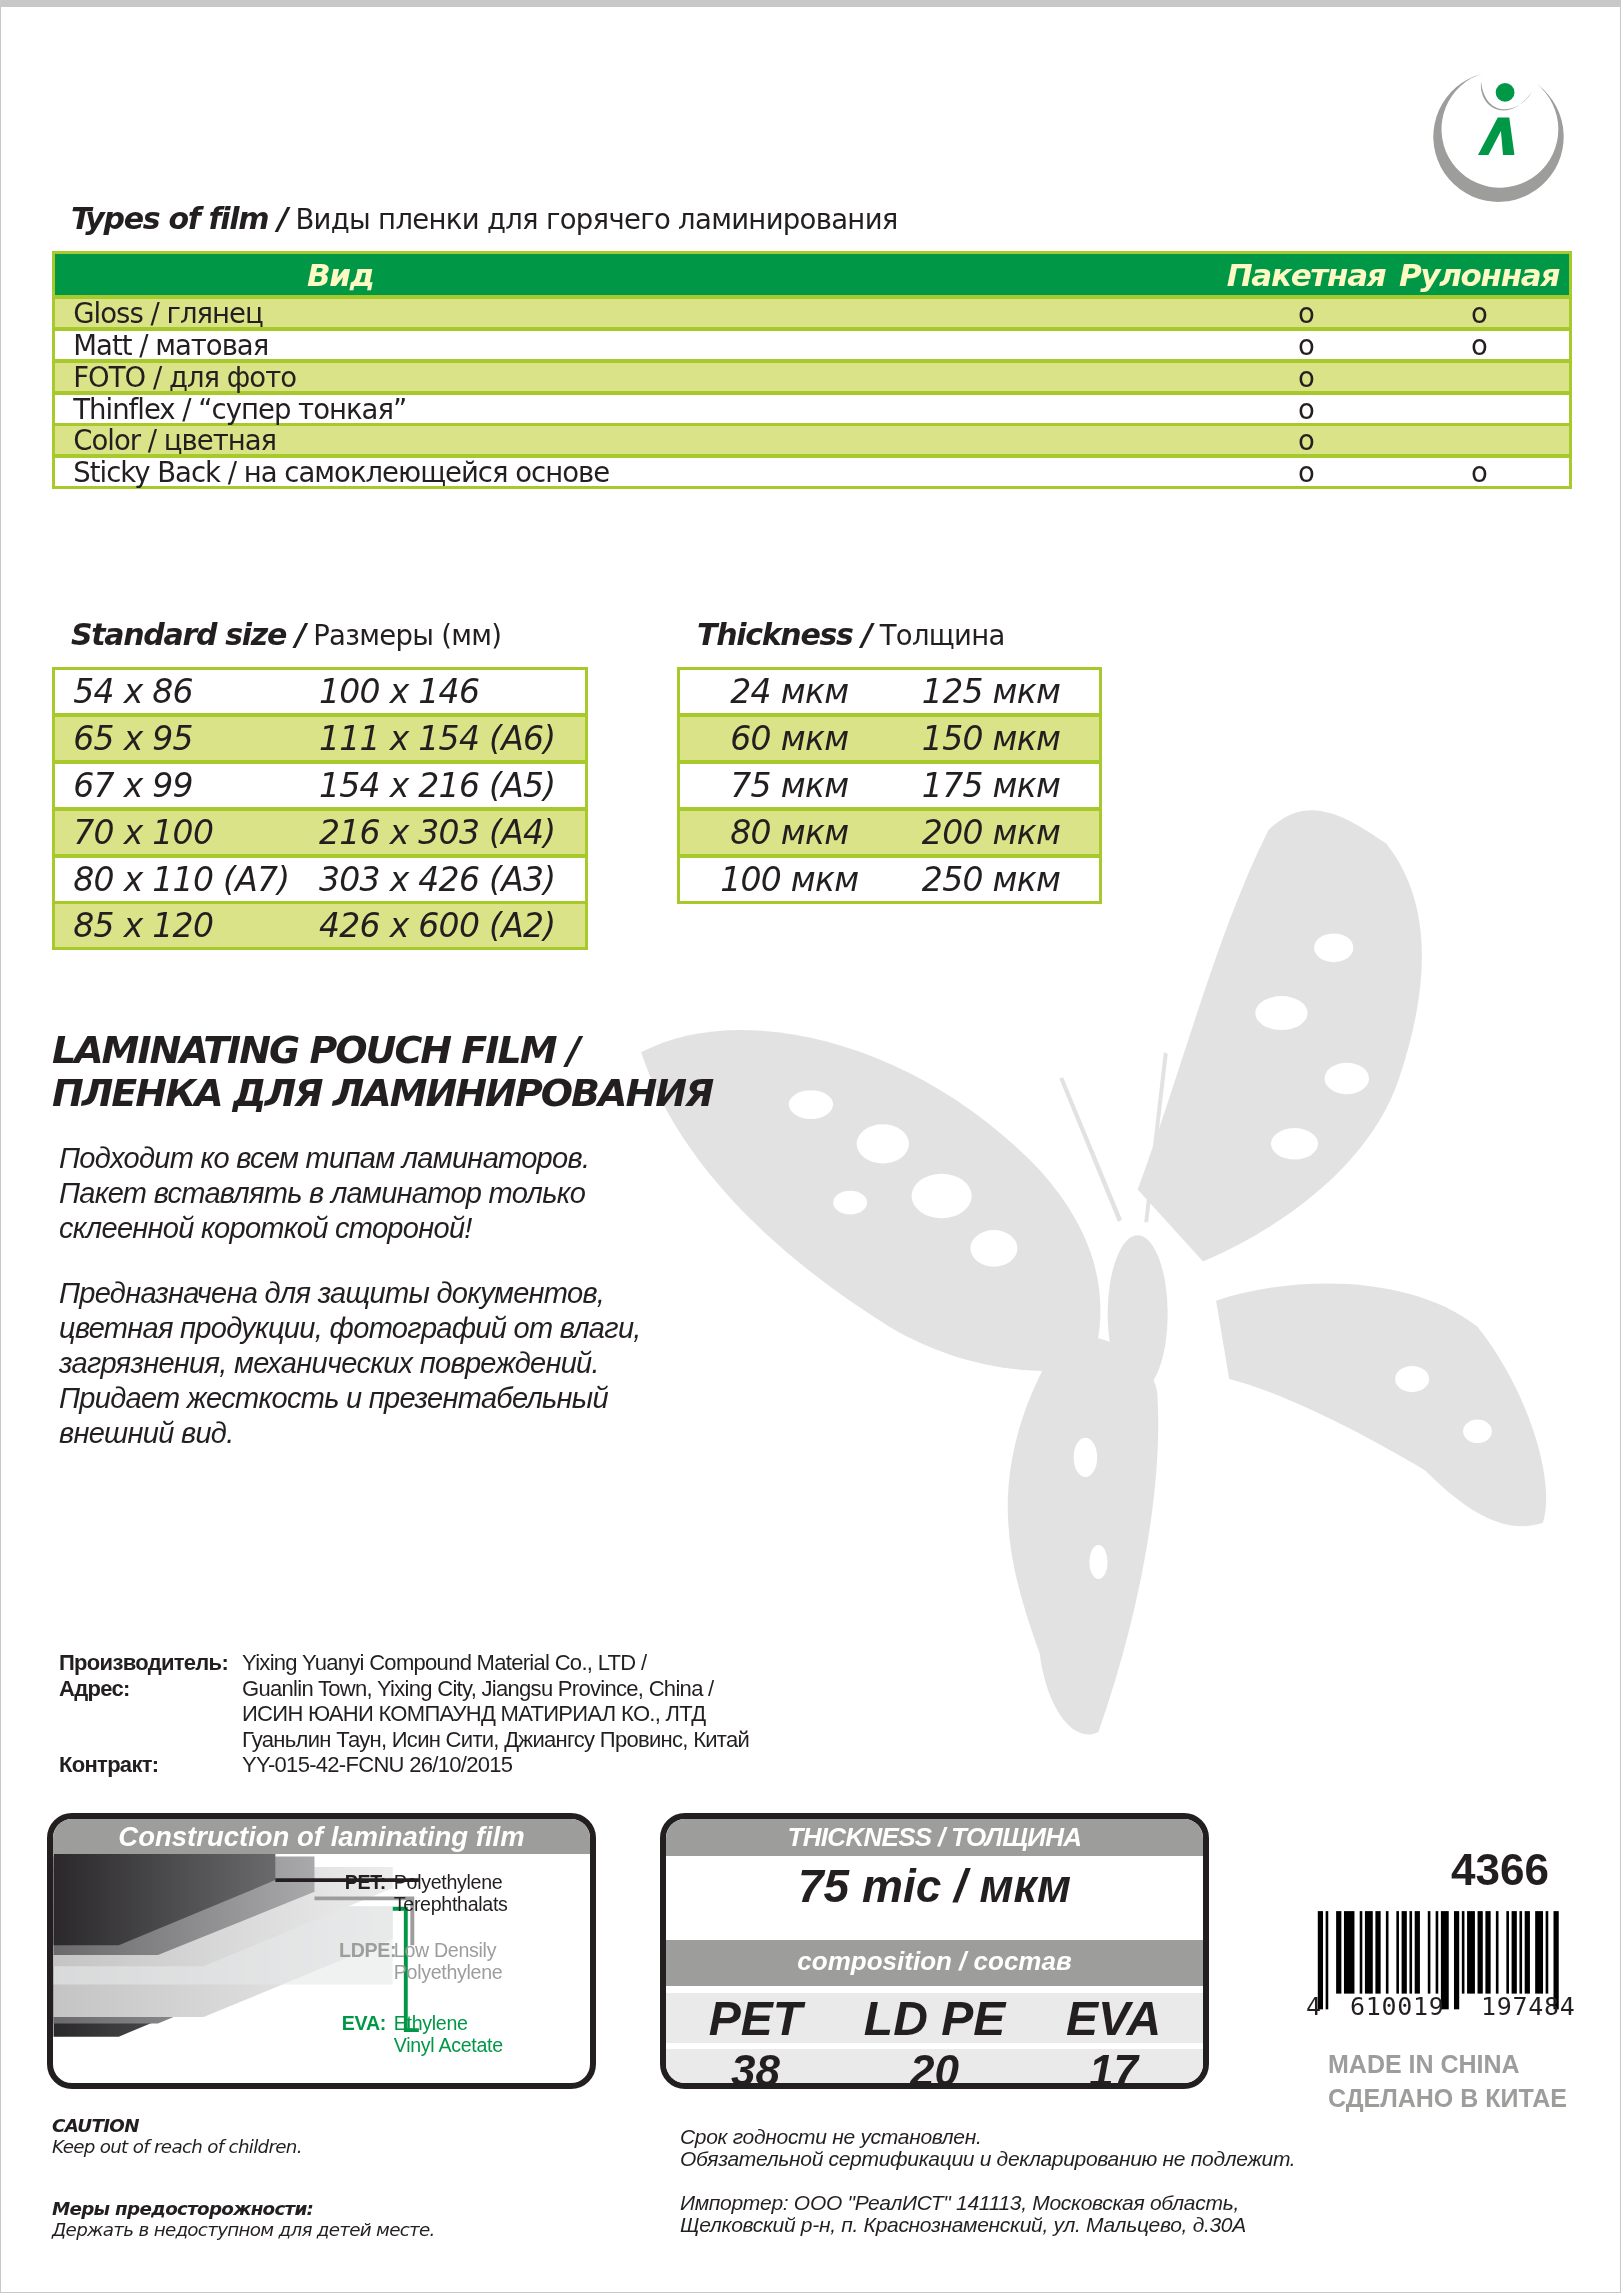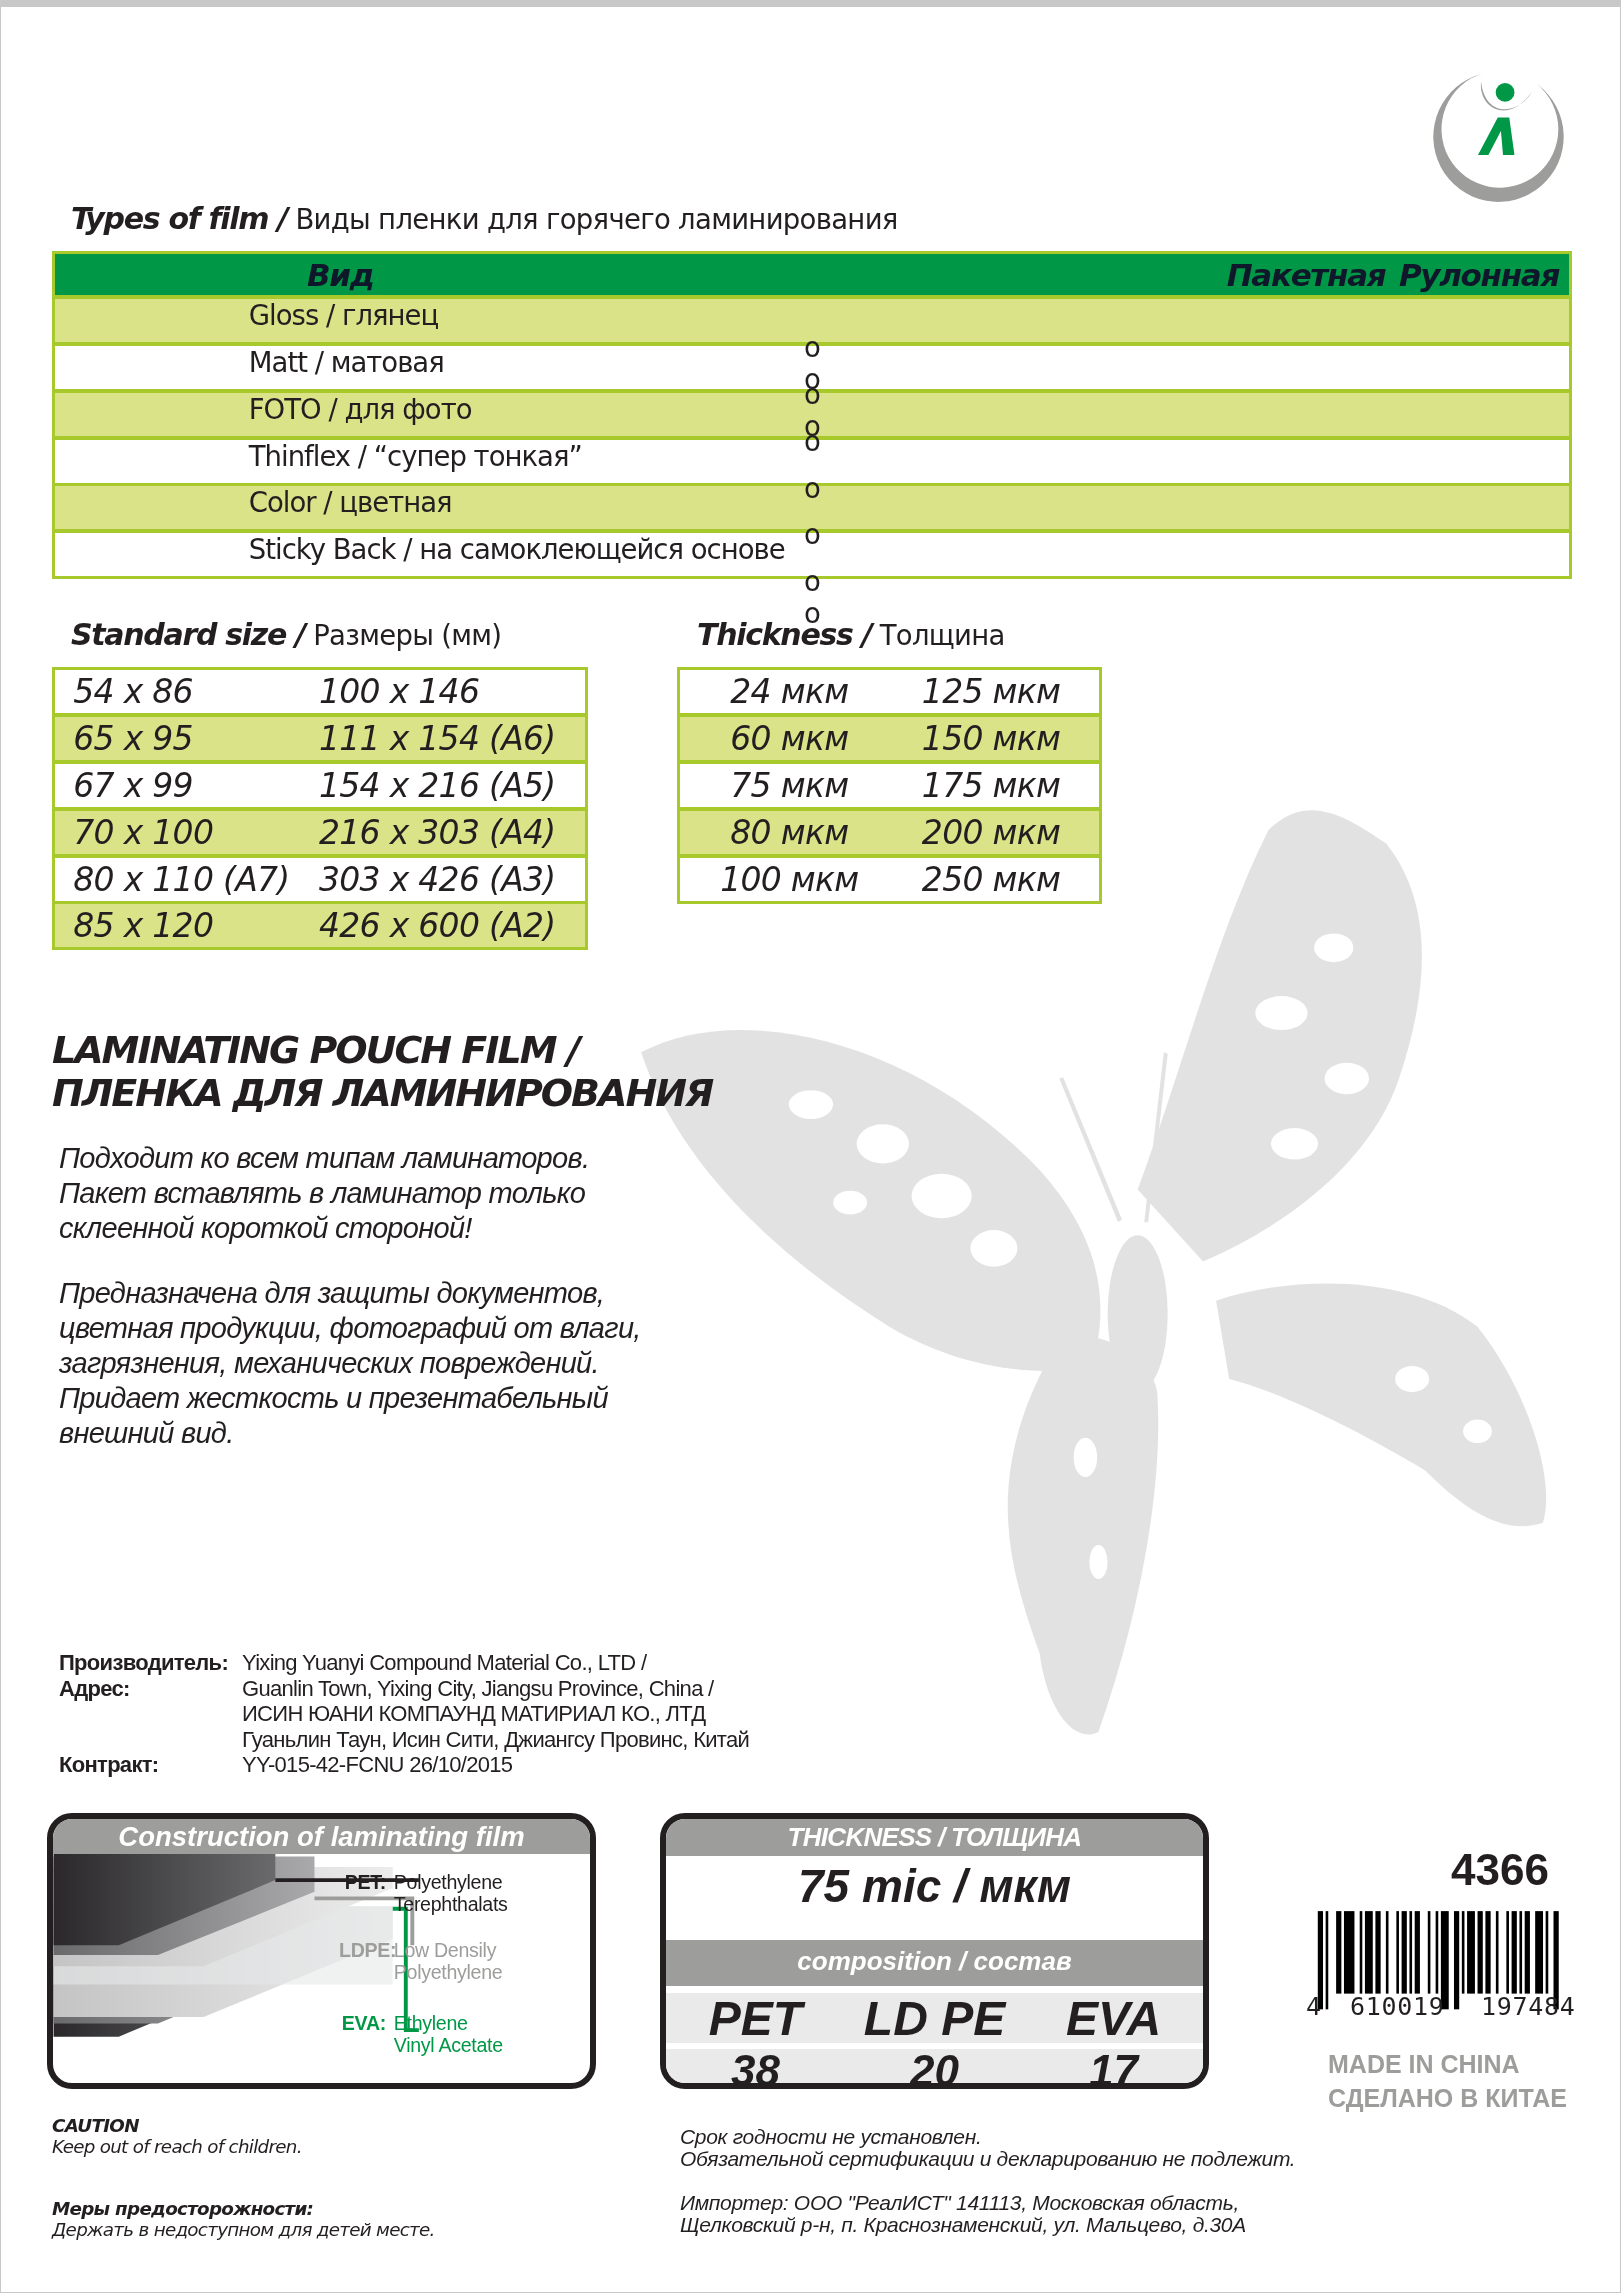--- a/index.html
+++ b/index.html
@@ -11,22 +11,22 @@
   
   .logo { left:1430px; top:58px; width:146px; height:146px; }
 
   
   .sec-head { font-size:30px; font-style:italic; white-space:nowrap; }
   .sec-head b { font-weight:900; letter-spacing:-1.3px; font-family:"DejaVu Sans", sans-serif; }
   .sec-head span.ru { font-weight:normal; font-family:"DejaVu Sans", sans-serif; font-style:normal; font-size:27.5px; letter-spacing:-0.7px; }
 
   
   .types { left:52px; top:251px; width:1520px; border:3.9px solid #a8c92c; box-sizing:border-box; background:#a8c92c; }
-  .types .hdr { height:41px; background:#009846; color:#0f172a; display:flex; align-items:center; font-weight:bold; font-style:italic; font-size:31px; font-family:"DejaVu Sans", sans-serif; letter-spacing:-1.3px; }
-  .types .row { height:43px; margin-top:3.9px; display:flex; align-items:center; font-size:27.5px; font-family:"DejaVu Sans", sans-serif; letter-spacing:-1px;flex-direction:column; }
+  .types .hdr { height:41px; background:#009846; color:#fef9c3; display:flex; align-items:center; font-weight:bold; font-style:italic; font-size:31px; font-family:"DejaVu Sans", sans-serif; letter-spacing:-1.3px; }
+  .types .row { height:28px; margin-top:3.9px; display:flex; align-items:center; font-size:27.5px; font-family:"DejaVu Sans", sans-serif; letter-spacing:-1px; }
   .types .row.even { background:#dbe389; }
   .types .row.odd { background:#ffffff; }
   .types .c1 { width:1163px; padding-left:18.3px; box-sizing:border-box; }
   .types .hdr .c1 { padding-left:252px; }
   .types .c2 { width:176px; text-align:center; }
   .types .c3 { width:170px; text-align:center; }
   .types .mark { font-size:27.5px; }
 
   
   .grid { border:3.9px solid #a8c92c; background:#a8c92c; box-sizing:border-box; }

